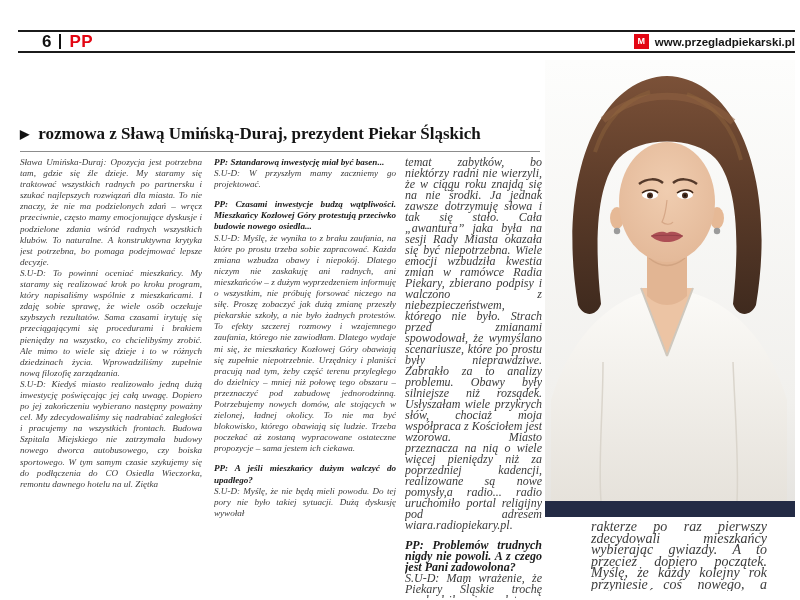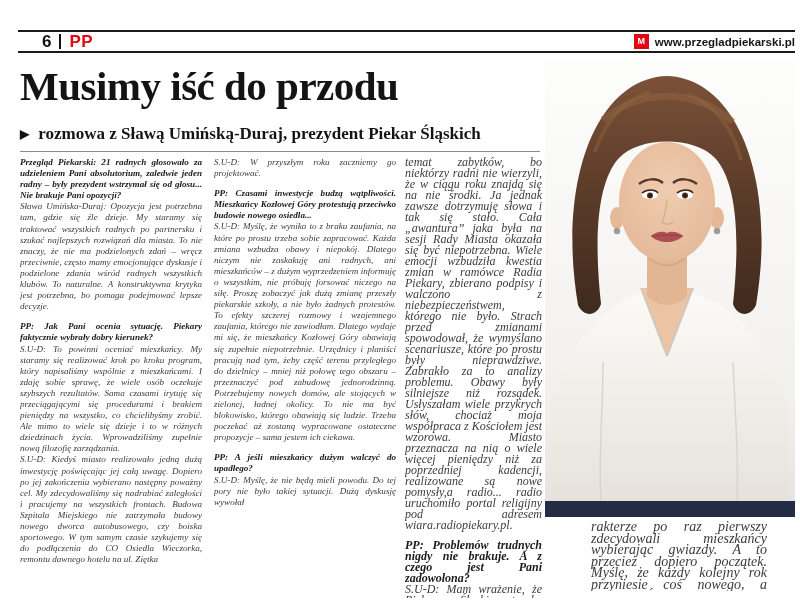--- a/index.html
+++ b/index.html
@@ -44,48 +44,46 @@
     <span class="pagenum">6</span>
     <span class="mast-divider"></span>
     <span class="brand">PP</span>
     <span class="spacer"></span>
     <span class="logo">M</span>
     <span class="url">www.przegladpiekarski.pl</span>
   </div>
 
   <div class="rule rule-bottom"></div>
 
-  <h1 class="headline">Musimy iść do przodu</h1>
 
   <div class="lead">
     <span class="lead-arrow">▶</span>
     <span class="lead-text">rozmowa z Sławą Umińską-Duraj, prezydent Piekar Śląskich</span>
   </div>
 
   <div class="lead-rule"></div>
 
   <div class="col col1">
-    <p class="q">Przegląd Piekarski: 21 radnych głosowało za udzieleniem Pani absolutorium, zaledwie jeden radny – były prezydent wstrzymał się od głosu... Nie brakuje Pani opozycji?</p>
     <p class="a">Sława Umińska-Duraj: Opozycja jest potrzebna tam, gdzie się źle dzieje. My staramy się traktować wszystkich radnych po partnersku i szukać najlepszych rozwiązań dla miasta. To nie znaczy, że nie ma podzielonych zdań – wręcz przeciwnie, często mamy emocjonujące dyskusje i podzielone zdania wśród radnych wszystkich klubów. To naturalne. A konstruktywna krytyka jest potrzebna, bo pomaga podejmować lepsze decyzje.</p>
-    <p class="q">PP: Jak Pani ocenia sytuację. Piekary faktycznie wybrały dobry kierunek?</p>
     <p class="a">S.U-D: To powinni oceniać mieszkańcy. My staramy się realizować krok po kroku program, który napisaliśmy wspólnie z mieszkańcami. I zdaję sobie sprawę, że wiele osób oczekuje szybszych rezultatów. Sama czasami irytuję się przeciągającymi się procedurami i brakiem pieniędzy na wszystko, co chcielibyśmy zrobić. Ale mimo to wiele się dzieje i to w różnych dziedzinach życia. Wprowadziliśmy zupełnie nową filozofię zarządzania.</p>
     <p class="a">S.U-D: Kiedyś miasto realizowało jedną dużą inwestycję poświęcając jej całą uwagę. Dopiero po jej zakończeniu wybierano następny poważny cel. My zdecydowaliśmy się nadrabiać zaległości i pracujemy na wszystkich frontach. Budowa Szpitala Miejskiego nie zatrzymała budowy nowego dworca autobusowego, czy boiska sportowego. W tym samym czasie szykujemy się do podłączenia do CO Osiedla Wieczorka, remontu dawnego hotelu na ul. Ziętka</p>
   </div>
 
   <div class="col col2">
-    <p class="a">S.U-D: W przyszłym roku zaczniemy go projektować.</p>
+    <p class="q">PP: Sztandarową inwestycję miał być basen...</p>
+    <p class="a">S.U-D: W przyszłym mamy zaczniemy go projektować.</p>
     <p class="q">PP: Czasami inwestycje budzą wątpliwości. Mieszkańcy Kozłowej Góry protestują przeciwko budowie nowego osiedla...</p>
     <p class="a">S.U-D: Myślę, że wynika to z braku zaufania, na które po prostu trzeba sobie zapracować. Każda zmiana wzbudza obawy i niepokój. Dlatego niczym nie zaskakuję ani radnych, ani mieszkańców – z dużym wyprzedzeniem informuję o wszystkim, nie próbuję forsować niczego na siłę. Proszę zobaczyć jak dużą zmianę przeszły piekarskie szkoły, a nie było żadnych protestów. To efekty szczerej rozmowy i wzajemnego zaufania, którego nie zawiodłam. Dlatego wydaje mi się, że mieszkańcy Kozłowej Góry obawiają się zupełnie niepotrzebnie. Urzędnicy i planiści pracują nad tym, żeby część terenu przyległego do dzielnicy – mniej niż połowę tego obszaru – przeznaczyć pod zabudowę jednorodzinną. Potrzebujemy nowych domów, ale stojących w zielonej, ładnej okolicy. To nie ma być blokowisko, którego obawiają się ludzie. Trzeba poczekać aż zostaną wypracowane ostateczne propozycje – sama jestem ich ciekawa.</p>
     <p class="q">PP: A jeśli mieszkańcy dużym walczyć do upadłego?</p>
     <p class="a">S.U-D: Myślę, że nie będą mieli powodu. Do tej pory nie było takiej sytuacji. Dużą dyskusję wywołał</p>
   </div>
 
   <div class="col col3">
     <p class="a">temat zabytków, bo niektórzy radni nie wierzyli, że w ciągu roku znajdą się na nie środki. Ja jednak zawsze dotrzymuję słowa i tak się stało. Cała „awantura” jaka była na sesji Rady Miasta okazała się być niepotrzebna. Wiele emocji wzbudziła kwestia zmian w ramówce Radia Piekary, zbierano podpisy i walczono z niebezpieczeństwem, którego nie było. Strach przed zmianami spowodował, że wymyślano scenariusze, które po prostu były nieprawdziwe. Zabrakło za to analizy problemu. Obawy były silniejsze niż rozsądek. Usłyszałam wiele przykrych słów, chociaż moja współpraca z Kościołem jest wzorowa. Miasto przeznacza na nią o wiele więcej pieniędzy niż za poprzedniej kadencji, realizowane są nowe pomysły,a radio... radio uruchomiło portal religijny pod adresem wiara.radiopiekary.pl.</p>
-    <p class="q">PP: Problemów trudnych nigdy nie brakuje. A z czego jest Pani zadowolona?</p>
+    <p class="q">PP: Problemów trudnych nigdy nie powoli. A z czego jest Pani zadowolona?</p>
     <p class="a">S.U-D: Mam wrażenie, że Piekary Śląskie trochę przebudziły się z letargu. Coraz więcej rozmów prowadzimy z inwestorami, powstały nowe domy przy ul. Darwina – jednym słowem - rozwijamy się. Mieszkańcy coraz bardziej angażują się w życie miasta. Świetnie sprawdza się budżet obywatelski, właśnie wygraliśmy nowe podwórko Nivea – dziękuję serdecznie wszystkim, którzy głosowali w konkursie, pojawiają się nowe inicjatywy i pomysły, a ja pomagam, a przynajmniej staram się nie przeszkadzać. Mamy fantastyczny, tętniący życiem „ryneczek”, jest dużo nowych imprez kulturalnych i sportowych. Przed nami Dni Miasta, o których cha-</p>
   </div>
 
   <div class="col col4">
     <p class="a">rakterze po raz pierwszy zdecydowali mieszkańcy wybierając gwiazdy. A to przecież dopiero początek. Myślę, że każdy kolejny rok przyniesie coś nowego, a Piekary Śląskie będą coraz bardziej atrakcyjne dla mieszkańców.</p>
   </div>
 
   <div class="photo-frame">
     <svg width="250" height="457" viewBox="0 0 250 457">
       <defs>

